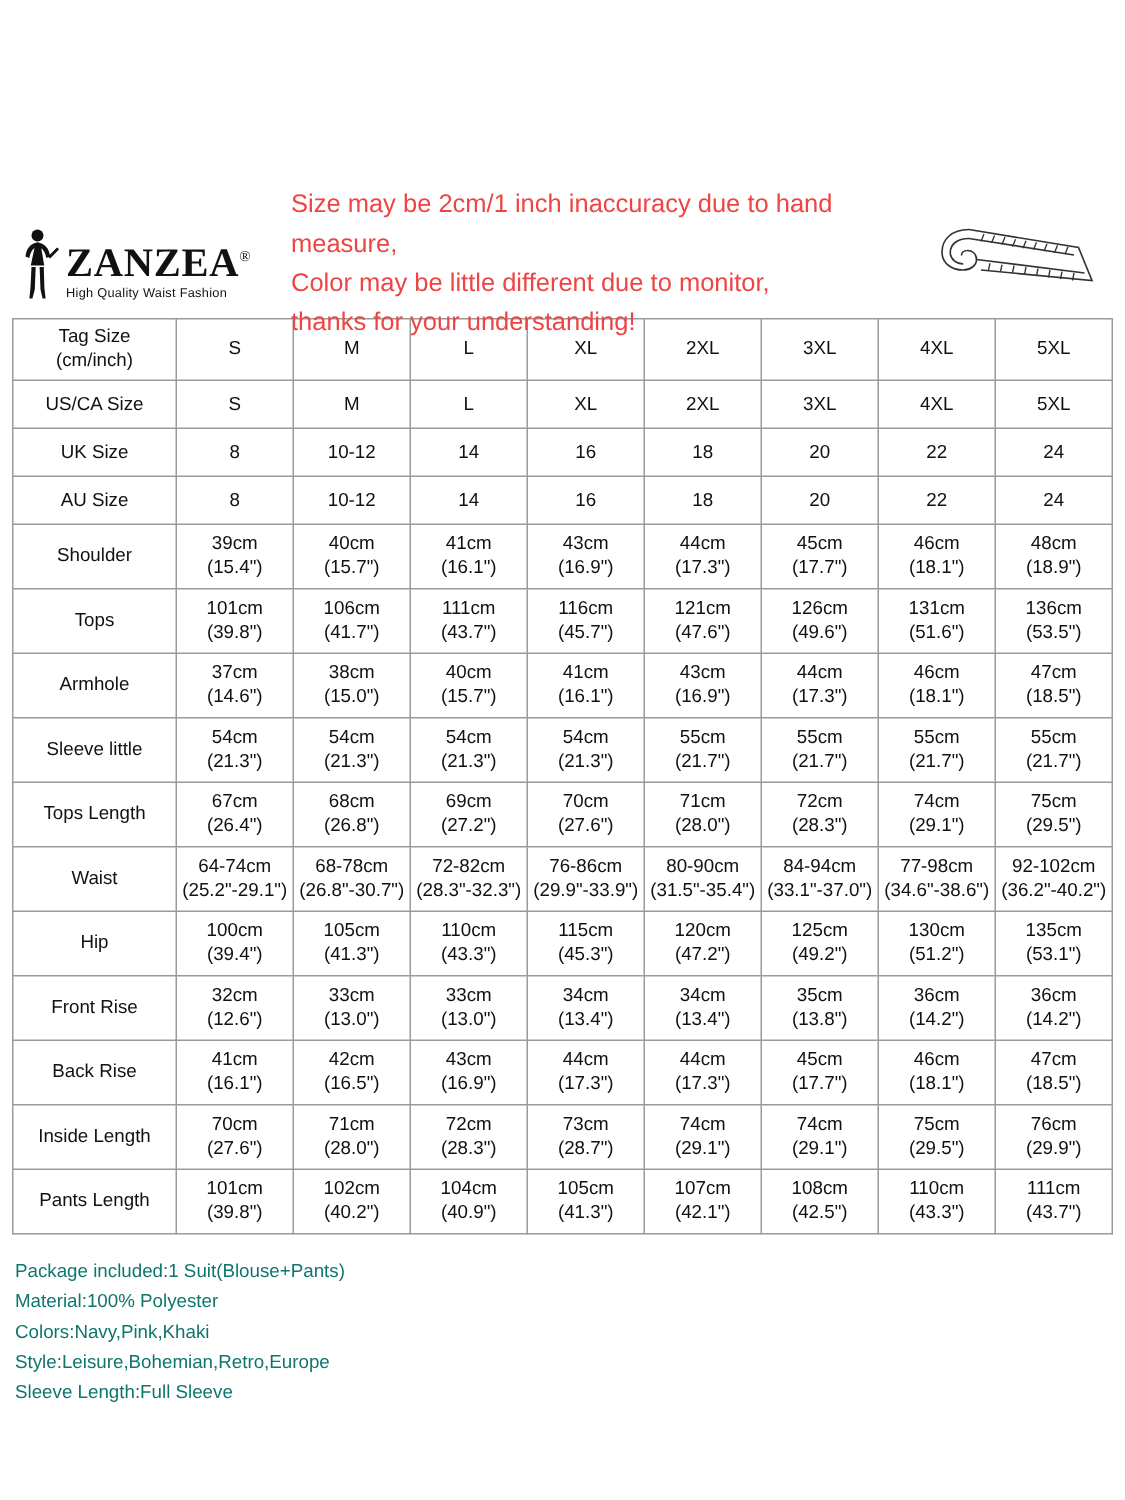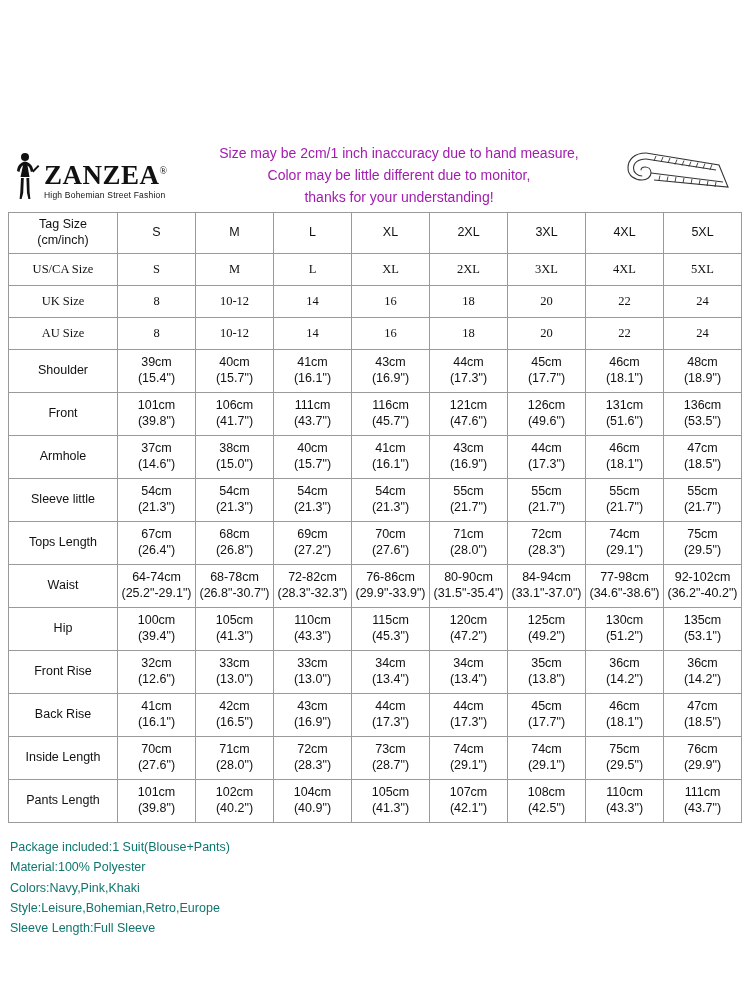--- a/index.html
+++ b/index.html
@@ -67,24 +67,24 @@
     font-weight: normal;
   }
   .brand-tag {
     font-size: 8.5px;
     letter-spacing: 0.2px;
     color: #111;
     margin-top: 2px;
   }
   .header-notes {
     flex: 1;
-    text-align: center;
-    font-size: 14px;
+    text-align: left;
+    font-size: 17px;
     line-height: 1.55;
-    color: #a21caf;
+    color: #ef4444;
   }
   .tape {
     width: 130px;
     display: flex;
     justify-content: flex-end;
     align-items: center;
     padding-right: 8px;
   }
 
   
@@ -103,21 +103,21 @@
     padding: 2px 1px;
   }
   td.rowhead {
     width: 106px;
     font-size: 13px;
   }
   td.rowhead.two-line { line-height: 1.15; }
   .cell-main { display: block; line-height: 1.25; }
   .cell-sub { display: block; line-height: 1.25; }
   tr.h-tag td { height: 36px; }
-  tr.h-plain td { height: 27px; font-family: Liberation Serif, serif; }
+  tr.h-plain td { height: 27px; }
   tr.h-dual td { height: 38px; }
 
   
   .footer {
     margin-top: 14px;
     padding-left: 2px;
     font-size: 12.5px;
     line-height: 1.62;
     color: #0f766e;
   }
@@ -138,21 +138,21 @@
             <path d="M11 10.5 C6 11.5 3.5 15 3 20 L5.5 21 C6.2 17.5 7.5 15.3 9 14.3 L6.5 26 L15.5 26 L13.5 14.5 C15 15.5 16.2 17.6 16.9 21 L19.4 20 C18.9 15 16.2 11.5 11 10.5 Z" fill="#111"></path>
             <path d="M7 27 L9.8 27 L9.2 42 L7.6 48 L5.6 48 L6.3 41 Z" fill="#111"></path>
             <path d="M12.4 27 L15.2 27 L15.6 41 L16.4 48 L14.4 48 L13 42 Z" fill="#111"></path>
             <path d="M18 20 L24 14 L25.4 15.2 L19.4 21.4 Z" fill="#111"></path>
           </svg>
         </div>
         <div class="brand-text">
           <div class="brand-name">
             <span>ZANZEA</span><span class="brand-reg">®</span>
           </div>
-          <div class="brand-tag">High Bohemian Street Fashion</div>
+          <div class="brand-tag">High Quality Waist Fashion</div>
         </div>
       </div>
 
       <div class="header-notes">
         <div>Size may be 2cm/1 inch inaccuracy due to hand measure,</div>
         <div>Color may be little different due to monitor,</div>
         <div>thanks for your understanding!</div>
       </div>
 
       <div class="tape">
@@ -343,21 +343,21 @@
               <span class="cell-sub">(18.1")</span>
             </td>
           <td>
               <span class="cell-main">48cm</span>
               <span class="cell-sub">(18.9")</span>
             </td>
         </tr>
 
         <tr class="h-dual">
           <td class="rowhead">
-              <span class="cell-main">Front</span>
+              <span class="cell-main">Tops</span>
             </td>
           <td>
               <span class="cell-main">101cm</span>
               <span class="cell-sub">(39.8")</span>
             </td>
           <td>
               <span class="cell-main">106cm</span>
               <span class="cell-sub">(41.7")</span>
             </td>
           <td>

